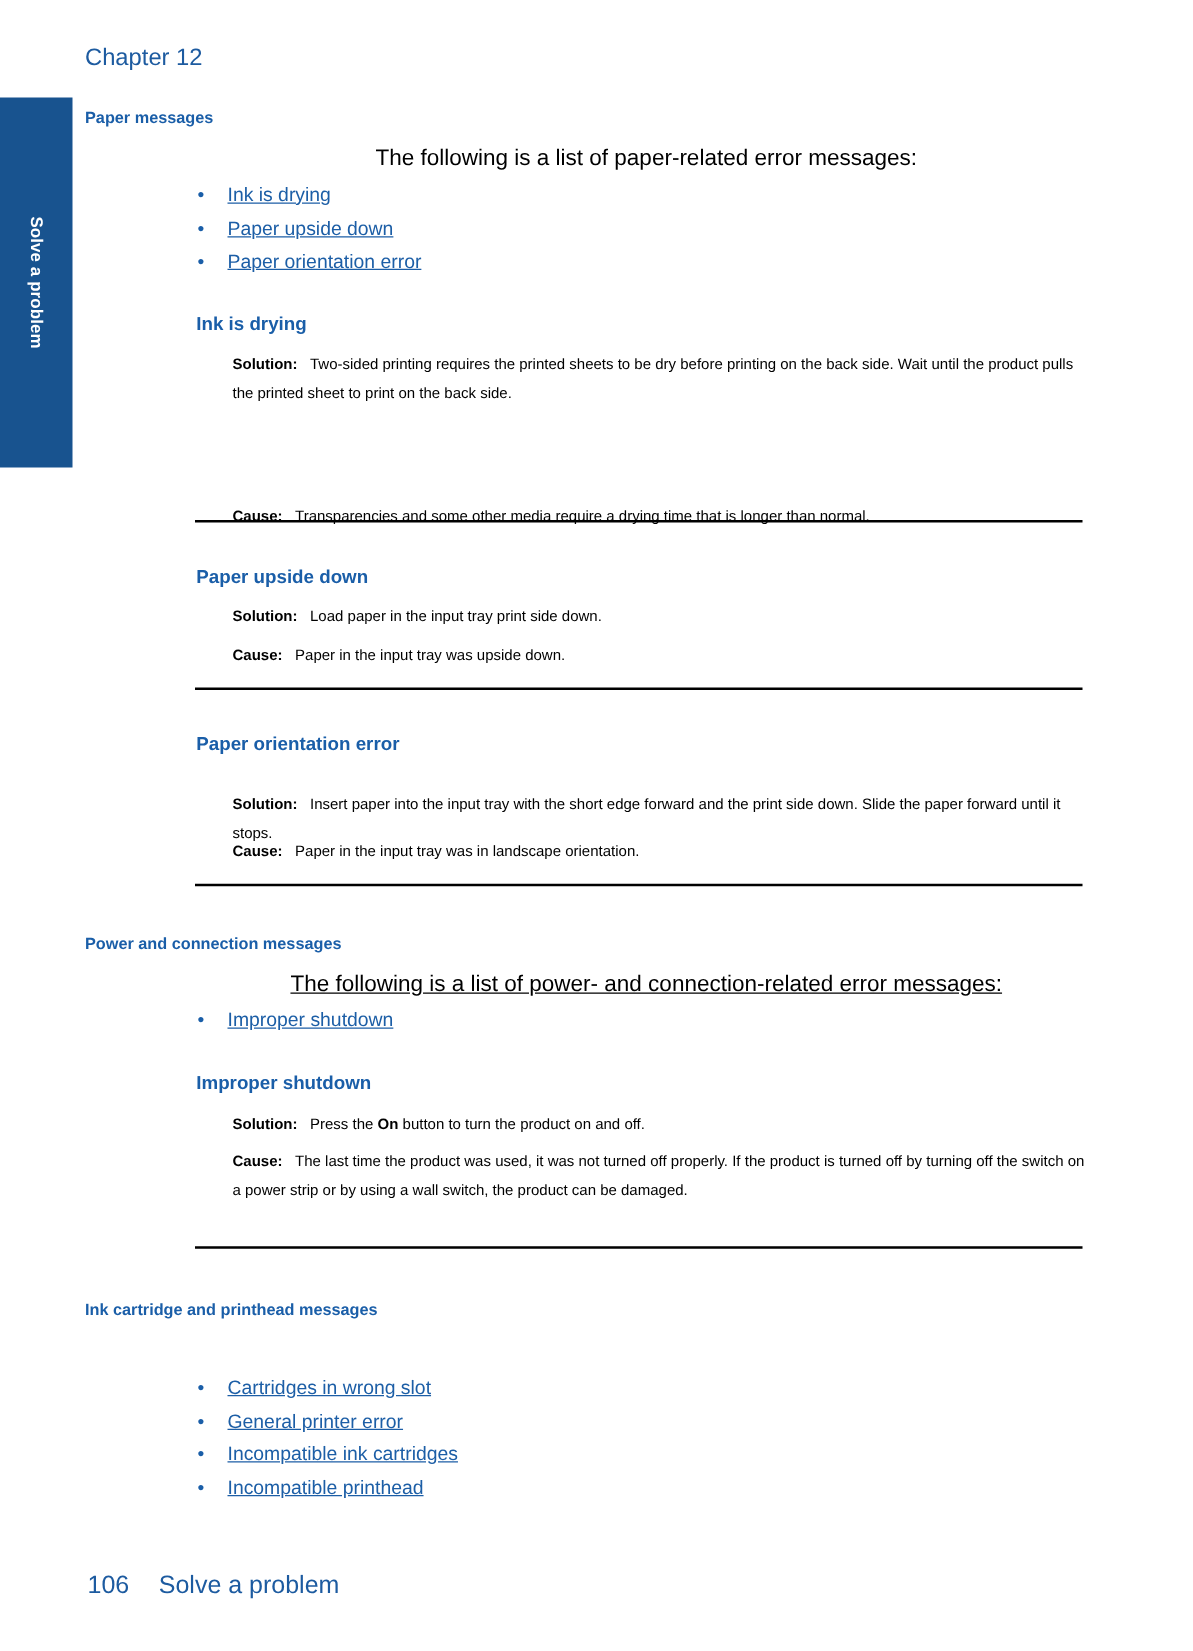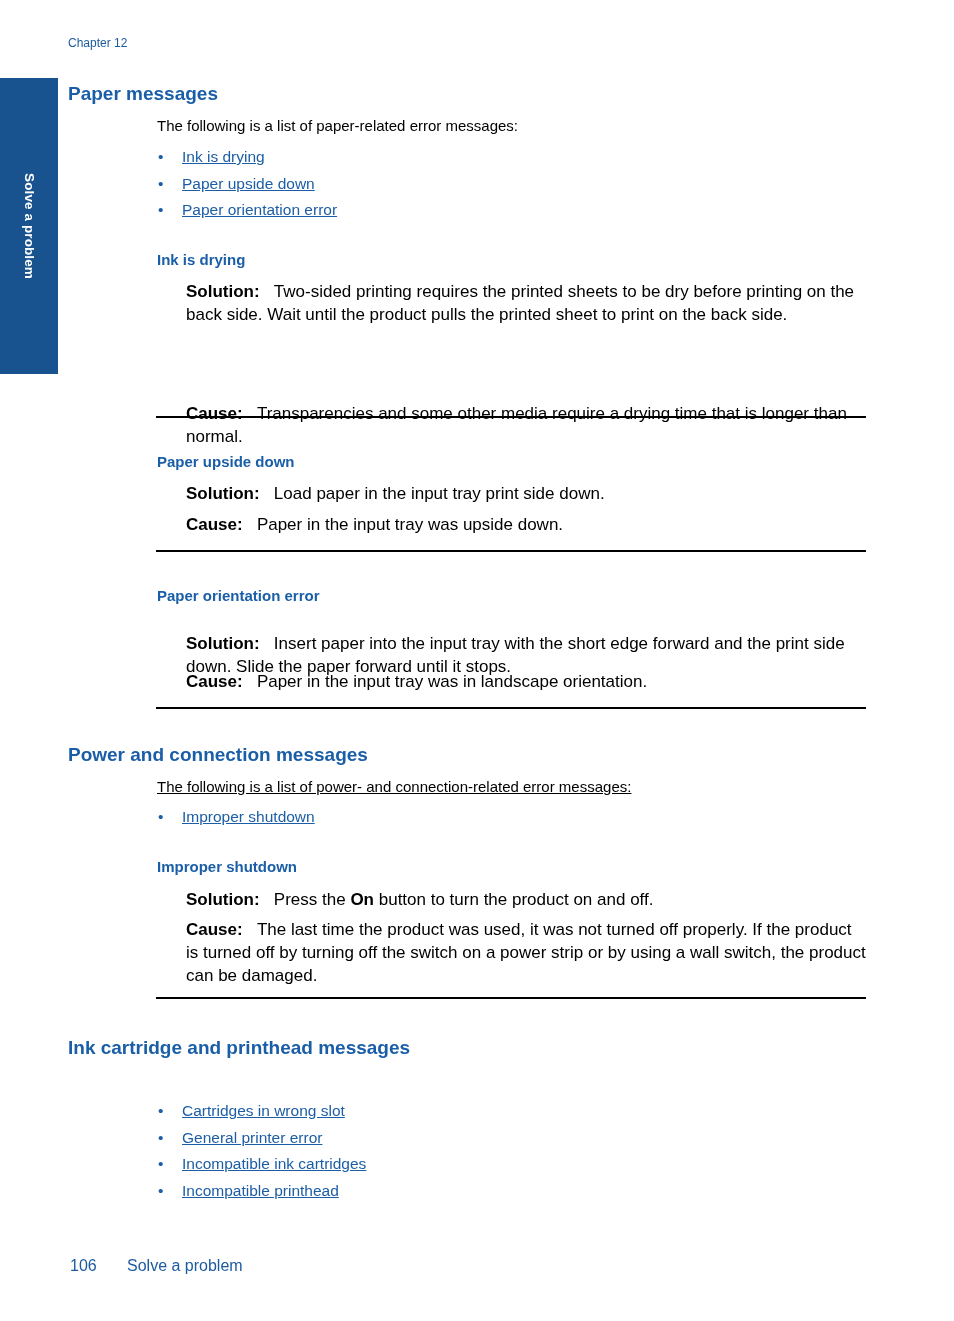--- a/index.html
+++ b/index.html
@@ -38,45 +38,46 @@
     font-size: 13.5px;
     font-weight: bold;
     letter-spacing: 0.1px;
   }
 
   
   .chapter-head {
     position: absolute;
     left: 68px;
     top: 36px;
-    font-size: 12px;
+    font-size: 19px;
     color: #1d5ba0;
   }
 
   h1.sec-title {
     margin: 0;
     padding: 0;
-    font-size: 19px;
+    font-size: 13px;
     font-weight: bold;
     color: #1a5ea8;
     line-height: 24px;
   }
   h2.sub-title {
     margin: 0;
     padding: 0;
     font-size: 15px;
     font-weight: bold;
     color: #1a5ea8;
     line-height: 20px;
   }
 
   .lead {
-    font-size: 15px;
+    font-size: 18px;
     line-height: 22px;
     color: #000;
+    text-align: center;
   }
 
   ul.linklist {
     list-style: none;
     margin: 0;
     padding: 0;
   }
   ul.linklist li {
     position: relative;
     font-size: 15.5px;
@@ -93,21 +94,21 @@
   }
   ul.linklist li a,
   ul.linklist li .xref {
     color: #1c5ea6;
     text-decoration: underline;
     font-size: 15.5px;
     cursor: pointer;
   }
 
   .para {
-    font-size: 17px;
+    font-size: 12px;
     line-height: 23px;
     color: #000;
     text-align: left;
   }
   .para .lbl {
     font-weight: bold;
   }
   .para .inline-b {
     font-weight: bold;
   }
@@ -117,21 +118,21 @@
     border-top: 2px solid #000000;
     margin: 0;
     height: 0;
   }
 
   
   .footer {
     position: absolute;
     left: 70px;
     top: 1257px;
-    font-size: 16px;
+    font-size: 20px;
     color: #1d5ba0;
   }
   .footer .pg {
     display: inline-block;
     width: 57px;
   }
 
   
   .abs { position: absolute; }
 </style>

